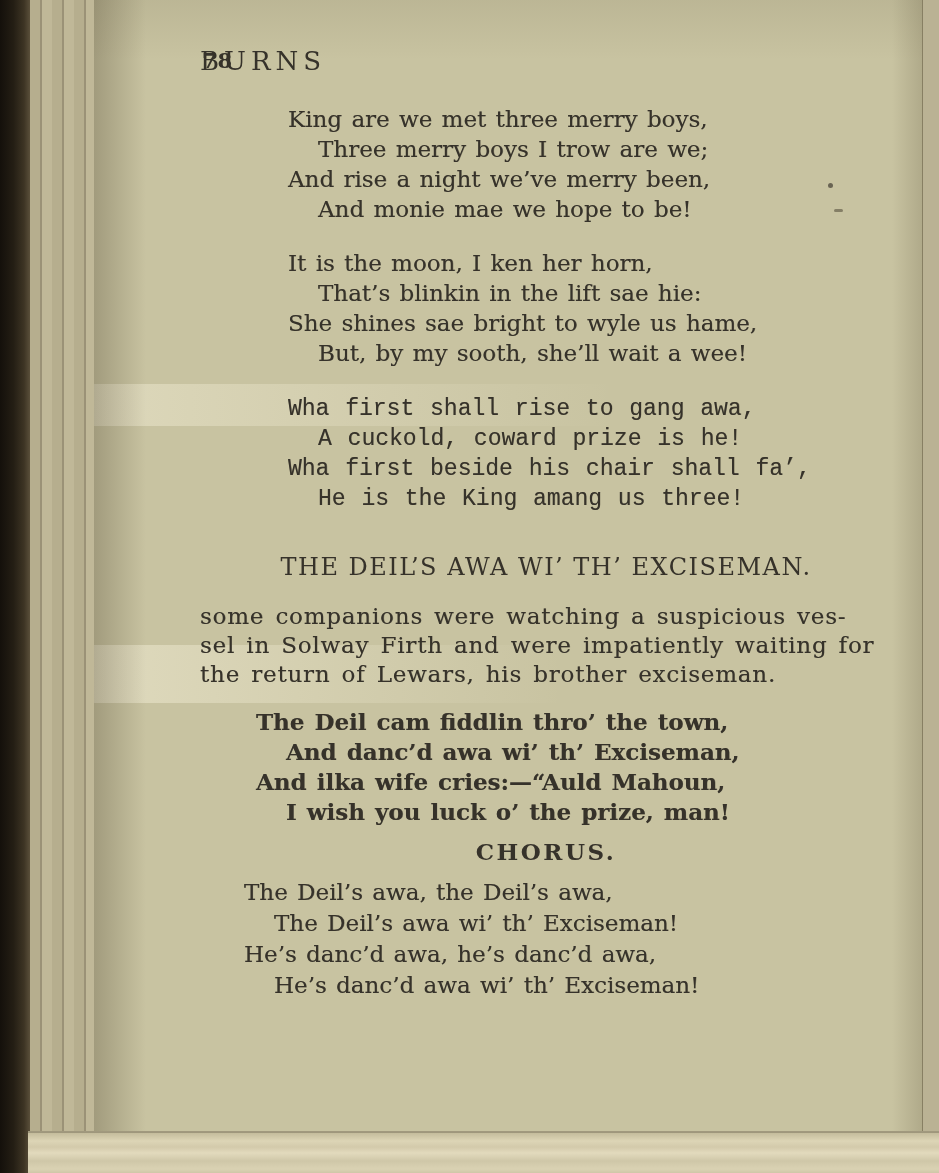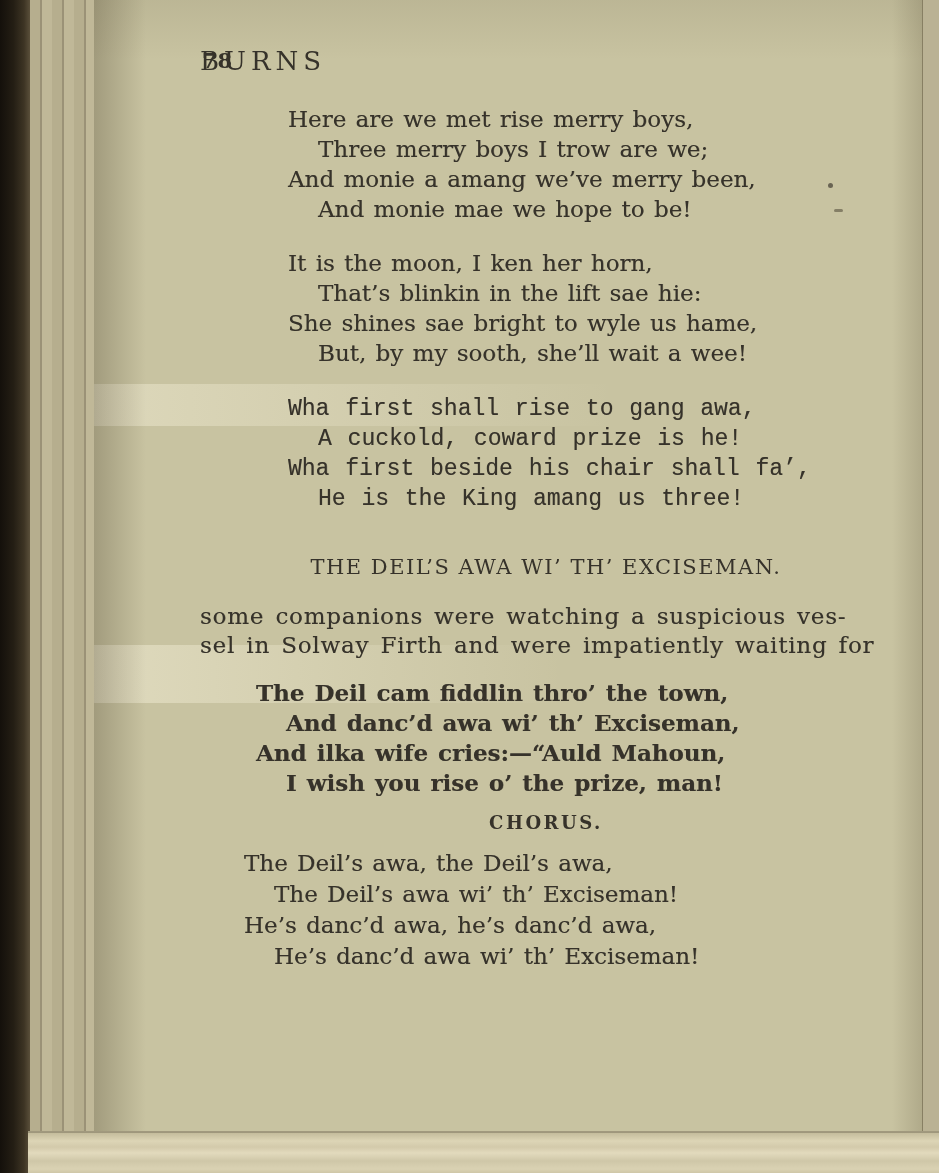--- a/index.html
+++ b/index.html
@@ -60,27 +60,27 @@
     display:block; 
     font-size:26px; letter-spacing:5px;
   }
   .stanza { font-size:23px; line-height:30px; word-spacing:2px; }
   .stanza .line.indent { padding-left:30px; }
   .s1 { margin-top:26px; margin-left:88px; }
   .s2 { margin-top:24px; margin-left:88px; }
   .s3 { margin-top:26px; margin-left:88px;font-family:Liberation Mono, monospace; }
   .song-title {
     margin-top:38px; text-align:center;
-    font-size:21px; letter-spacing:1.5px; line-height:30px;
+    font-size:24px; letter-spacing:1.5px; line-height:30px;
   }
   .intro { margin-top:20px; font-size:23px; line-height:29px; letter-spacing:0.8px; word-spacing:3px; }
   .verse { margin-top:18px; margin-left:56px;font-weight:bold; }
   .chorus-heading {
     margin-top:14px; text-align:center;
-    font-size:18px; font-weight:bold; letter-spacing:2.5px; line-height:22px;
+    font-size:23px; font-weight:bold; letter-spacing:2.5px; line-height:22px;
   }
   .chorus { margin-top:14px; margin-left:44px; line-height:31px; }
   .line, .intro-line { text-shadow:0.3px 0.3px 0 rgba(54,50,42,0.45); }
 </style>
 </head>
 <body>
 
 <div class="scan">
 
   <div class="artifact vignette"></div>
@@ -97,23 +97,23 @@
 
   <div class="content">
     <div class="text-col">
 
       <div class="header-row">
         <span class="page-num">78</span>
         <span class="running-title">BURNS</span>
       </div>
 
       <div class="stanza s1">
-        <div class="line">Here are we met rise merry boys,</div>
+        <div class="line">King are we met three merry boys,</div>
         <div class="line indent">Three merry boys I trow are we;</div>
-        <div class="line">And monie a amang we’ve merry been,</div>
+        <div class="line">And rise a night we’ve merry been,</div>
         <div class="line indent">And monie mae we hope to be!</div>
       </div>
 
       <div class="stanza s2">
         <div class="line">It is the moon, I ken her horn,</div>
         <div class="line indent">That’s blinkin in the lift sae hie:</div>
         <div class="line">She shines sae bright to wyle us hame,</div>
         <div class="line indent">But, by my sooth, she’ll wait a wee!</div>
       </div>
 
@@ -122,27 +122,28 @@
         <div class="line indent">A cuckold, coward prize is he!</div>
         <div class="line">Wha first beside his chair shall fa’,</div>
         <div class="line indent">He is the King amang us three!</div>
       </div>
 
       <div class="song-title">THE DEIL’S AWA WI’ TH’ EXCISEMAN.</div>
 
       <div class="intro">
         <div class="intro-line">some companions were watching a suspicious ves-</div>
         <div class="intro-line">sel in Solway Firth and were impatiently waiting for</div>
+        <div class="intro-line">the return of Lewars, his brother exciseman.</div>
       </div>
 
       <div class="stanza verse">
         <div class="line">The Deil cam fiddlin thro’ the town,</div>
         <div class="line indent">And danc’d awa wi’ th’ Exciseman,</div>
         <div class="line">And ilka wife cries:—“Auld Mahoun,</div>
-        <div class="line indent">I wish you rise o’ the prize, man!</div>
+        <div class="line indent">I wish you luck o’ the prize, man!</div>
       </div>
 
       <div class="chorus-heading">CHORUS.</div>
 
       <div class="stanza chorus">
         <div class="line">The Deil’s awa, the Deil’s awa,</div>
         <div class="line indent">The Deil’s awa wi’ th’ Exciseman!</div>
         <div class="line">He’s danc’d awa, he’s danc’d awa,</div>
         <div class="line indent">He’s danc’d awa wi’ th’ Exciseman!</div>
       </div>

